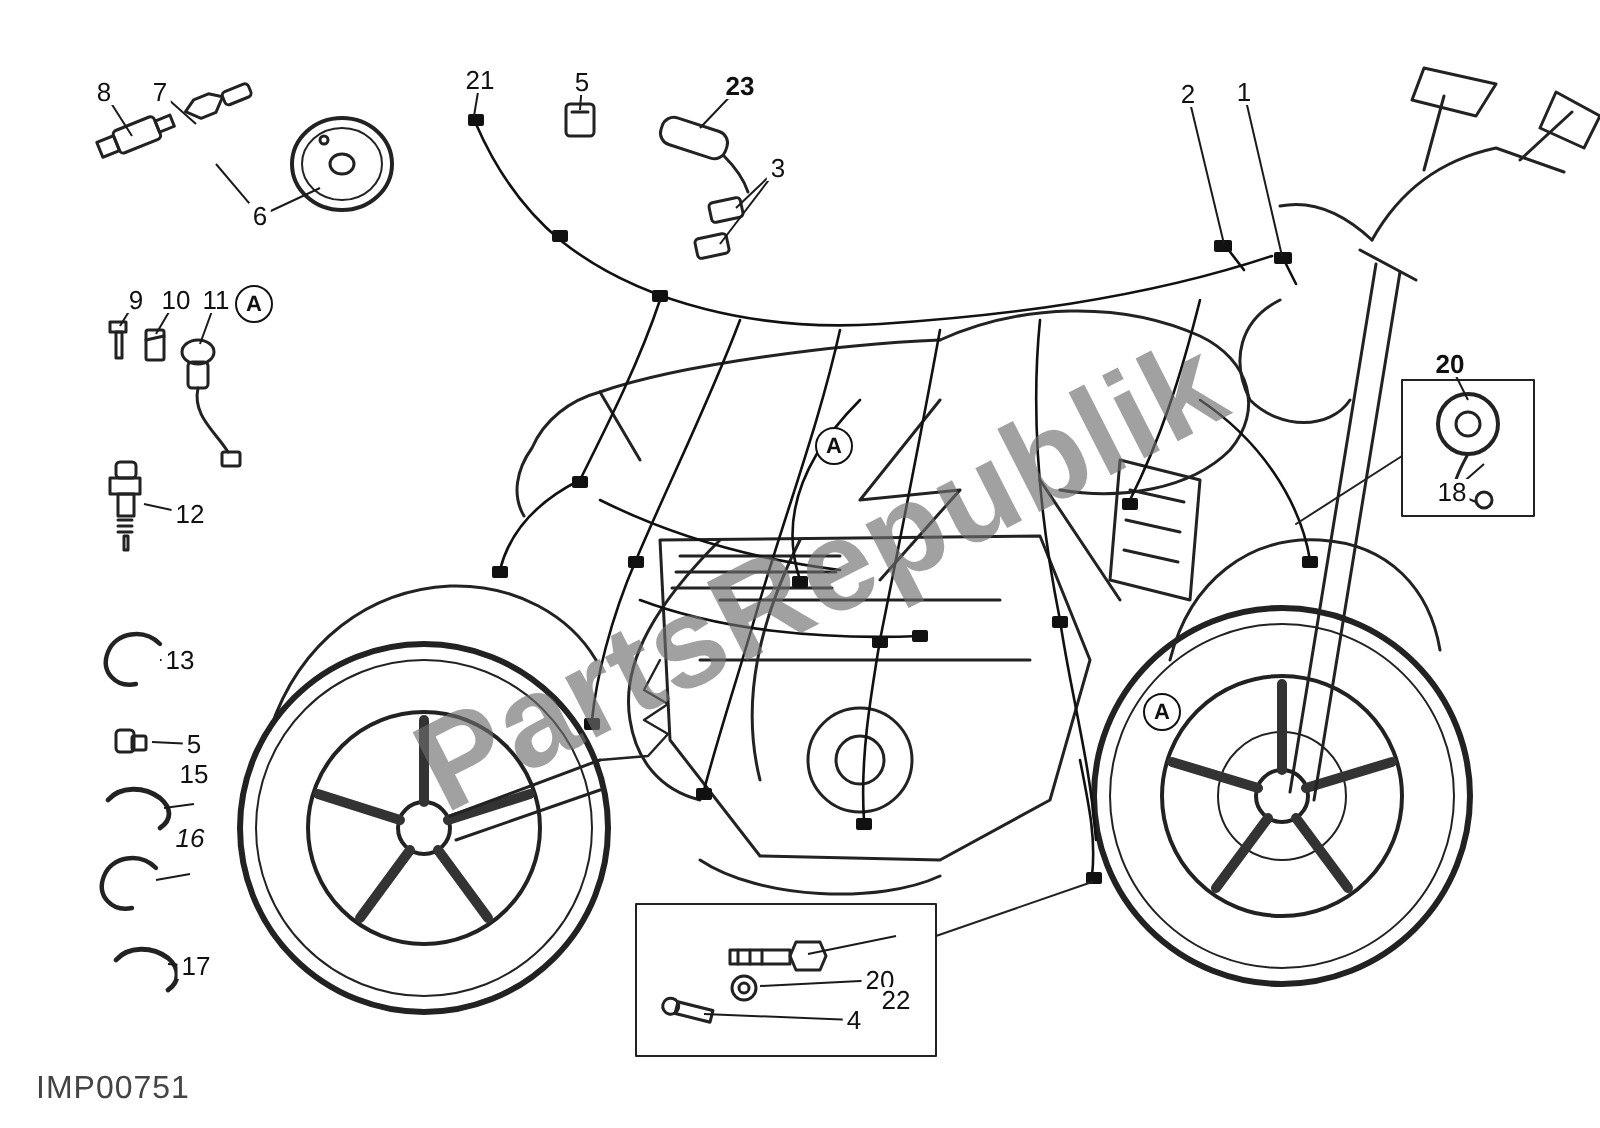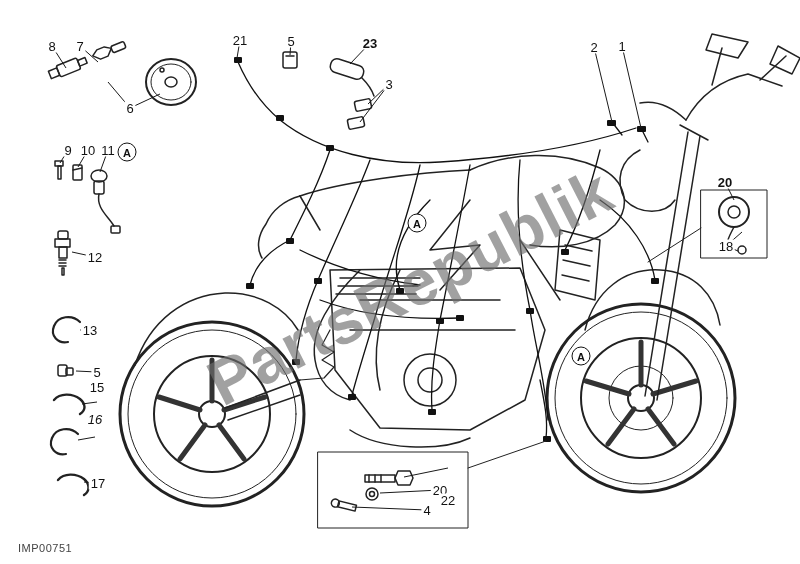--- a/index.html
+++ b/index.html
@@ -23,21 +23,21 @@
   }
   #watermark{
     position:absolute;z-index:4;left:60px;top:250px;width:700px;
     transform:rotate(-27deg);transform-origin:center;
     font-size:64px;font-weight:700;letter-spacing:1px;
     color:rgba(110,110,110,0.65);white-space:nowrap;pointer-events:none;
     text-align:center;
   }
   #diagram-code{
     position:absolute;z-index:5;left:18px;bottom:10px;
-    font-size:11px;color:#444;letter-spacing:0.5px;text-align:right;
+    font-size:16px;color:#444;letter-spacing:0.5px;text-align:right;
   }
 </style>
 </head>
 <body>
 
 <div id="stage">
 
   <svg id="base-art" width="800" height="564" viewBox="0 0 800 564">
     <g fill="none" stroke="#222" stroke-width="1.5" stroke-linecap="round" stroke-linejoin="round">
 

